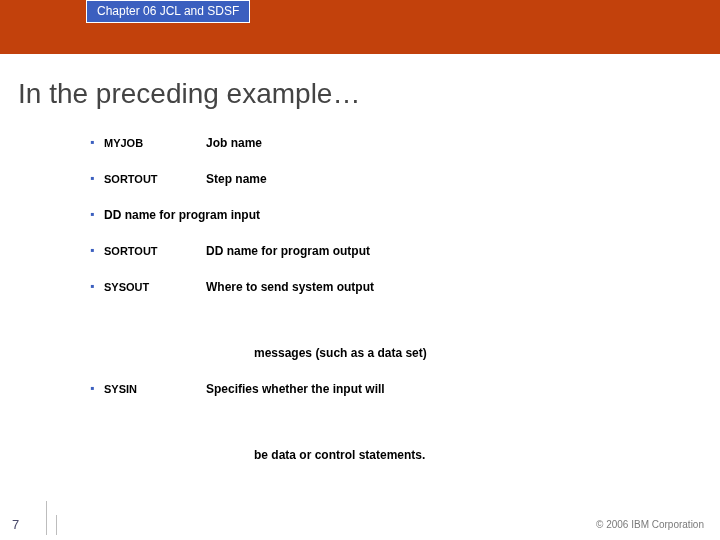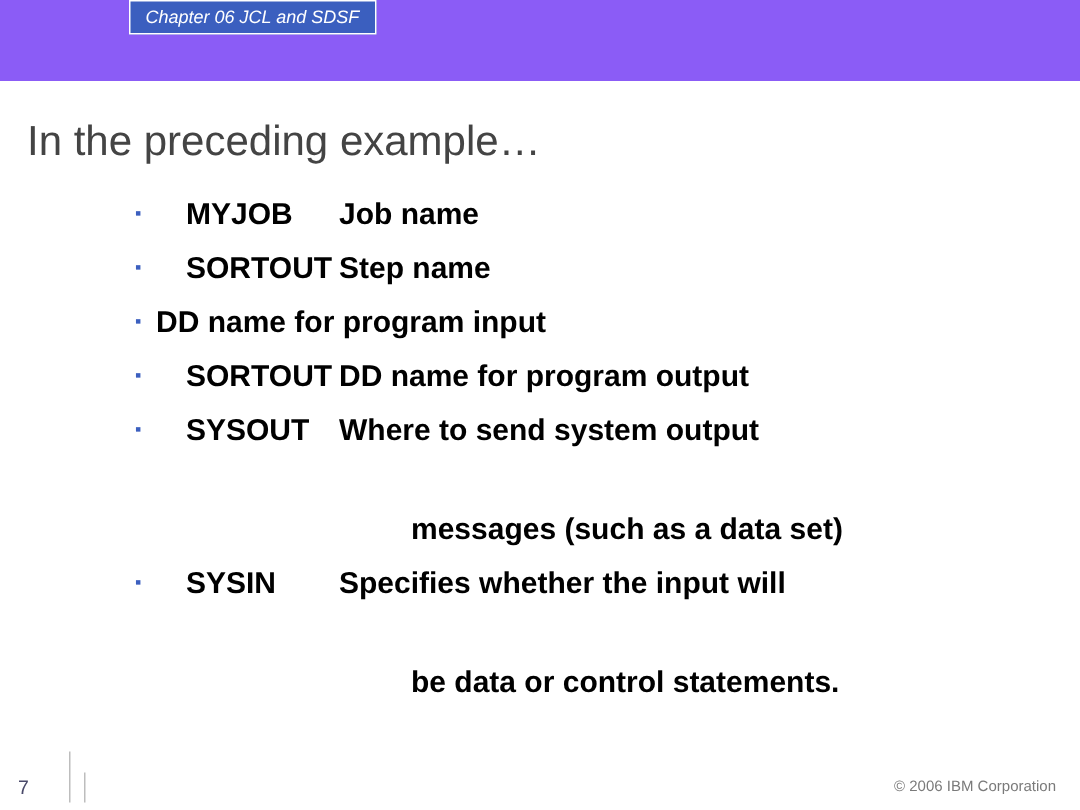--- a/index.html
+++ b/index.html
@@ -6,25 +6,24 @@
     margin: 0;
     padding: 0;
     width: 720px;
     height: 540px;
     background: #ffffff;
     font-family: Arial, Helvetica, sans-serif;
     overflow: hidden;
     position: relative;
   }
   .topband {
-    background: #8b5cf6;
+    background: #c2410c;
     height: 54px;
     width: 100%;
     position: relative;
-    font-style: italic;
   }
   .chapter-tab {
     position: absolute;
     left: 86px;
     top: 0;
     background: #3b5fbf;
     border: 1px solid #ffffff;
     padding: 2px 10px 3px 10px;
     color: #ffffff;
     font-size: 12px;
@@ -51,29 +50,28 @@
     font-weight: bold;
     font-size: 12px;
     line-height: 20px;
     flex: 0 0 auto;
     margin-right: 4px;
   }
   .term {
     width: 102px;
     flex: 0 0 auto;
     font-weight: bold;
-    font-size: 20px;
+    font-size: 11px;
     line-height: 22px;
     color: #000000;
-    margin-left: 20px;
   }
   .desc {
     flex: 1 1 auto;
     font-weight: bold;
-    font-size: 20px;
+    font-size: 12px;
     line-height: 22px;
     color: #000000;
   }
   .desc .cont {
     display: block;
     padding-left: 48px;
     margin-top: 44px;
   }
   .page-number {
     position: absolute;

